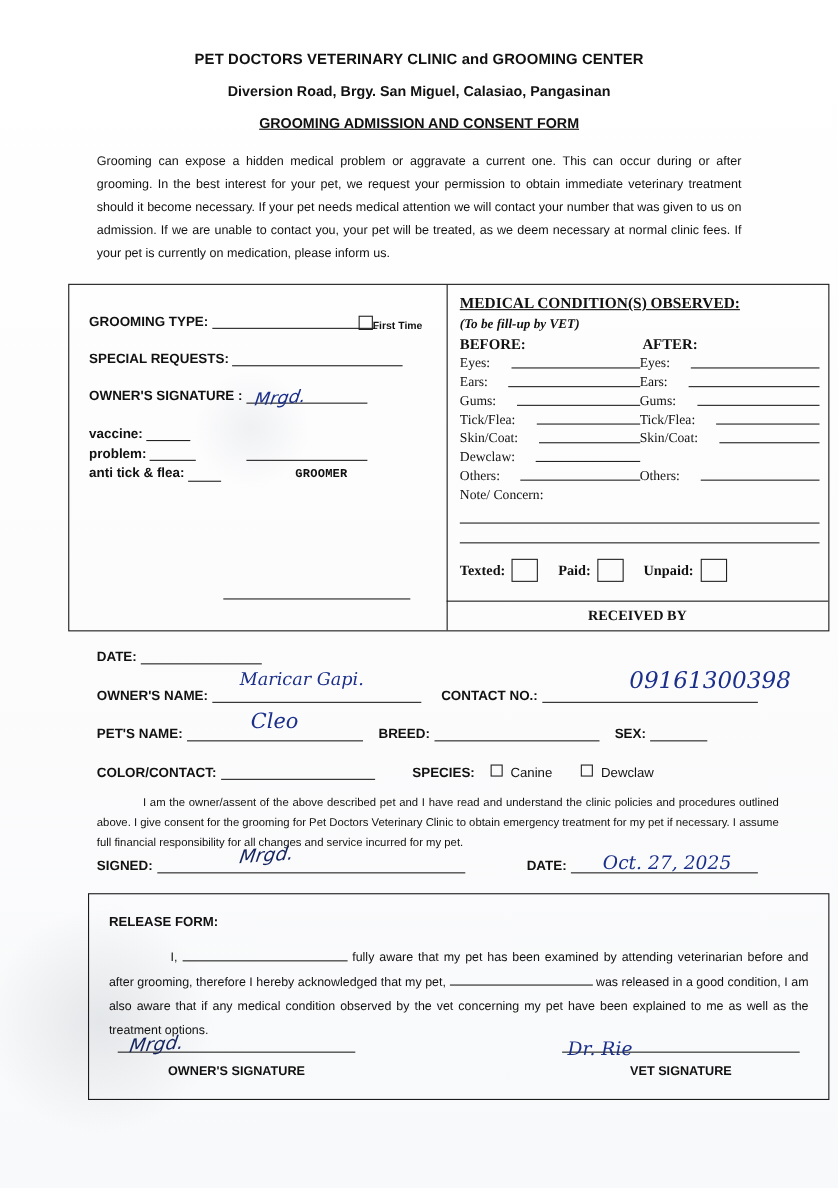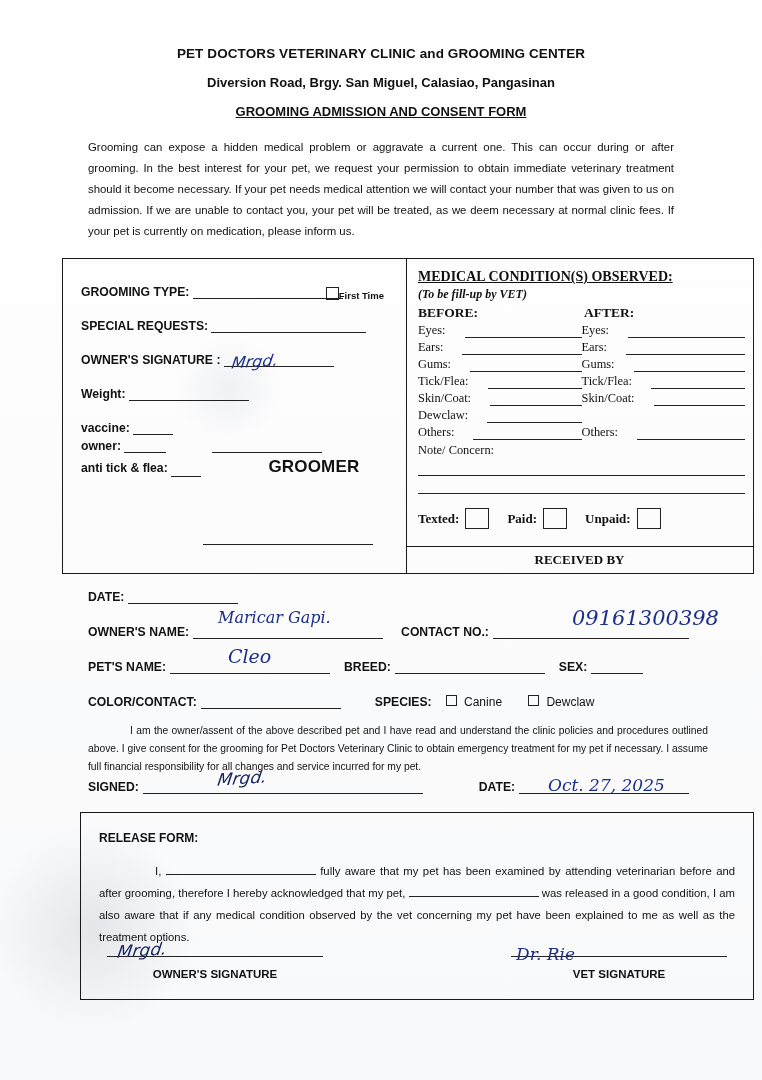--- a/index.html
+++ b/index.html
@@ -100,22 +100,23 @@
     vertical-align: -1px;
   }
   .firsttime {
     position: absolute;
     right: 6px; top: 2px;
     font-size: 9.5px;
     font-weight: bold;
   }
   .groomer {
     font-weight: bold;
-    font-size: 17px;
+    font-size: 11px;
     letter-spacing: .2px;
+    font-family: Liberation Mono, monospace;
   }
   
   .medtitle {
     font-family: "Liberation Serif", serif;
     font-weight: bold;
     font-size: 14px;
     text-decoration: underline;
   }
   .fillup {
     font-family: "Liberation Serif", serif;
@@ -132,21 +133,21 @@
     font-size: 13.5px;
   }
   .ba .b { width: 166px; }
   .medrow {
     display: flex;
     font-family: "Liberation Serif", serif;
     font-size: 12.4px;
     line-height: 16px;
     margin-top: 1px;
   }
-  .medcell { width: 166px; display: flex; align-items: flex-end; gap: 16px; }
+  .medcell { width: 166px; display: flex; align-items: flex-start; gap: 16px; }
   .medcell .nm { white-space: nowrap; margin-right: 3px; }
   .medcell .ln { flex: 1; border-bottom: 1px solid #222; height: 12px; }
   .longline { border-bottom: 1px solid #222; height: 13px; margin-top: 4px; }
   .paybar {
     display: flex;
     align-items: center;
     margin-top: 14px;
     font-family: "Liberation Serif", serif;
     font-weight: bold;
     font-size: 13px;
@@ -277,32 +278,28 @@
       <div class="row">
         <span class="lbl">SPECIAL REQUESTS:</span>
         <span class="rule" style="width:155px"></span>
       </div>
 
       <div class="row">
         <span class="lbl">OWNER'S SIGNATURE :</span>
         <span class="rule" style="width:110px"></span>
       </div>
 
-      <div class="row">
-        <span class="lbl">Weight:</span>
-        <span class="rule" style="width:120px"></span>
-      </div>
 
       <div class="row" style="margin-bottom:4px">
         <span class="lbl">vaccine:</span>
         <span class="rule" style="width:40px"></span>
       </div>
 
       <div class="row" style="margin-bottom:4px">
-        <span class="lbl">owner:</span>
+        <span class="lbl">problem:</span>
         <span class="rule" style="width:42px"></span>
         <span class="rule" style="width:110px; margin-left:42px"></span>
       </div>
 
       <div class="row" style="margin-bottom:0">
         <span class="lbl">anti tick &amp; flea:</span>
         <span class="rule" style="width:30px"></span>
         <span class="groomer" style="margin-left:64px">GROOMER</span>
       </div>
     </div>

